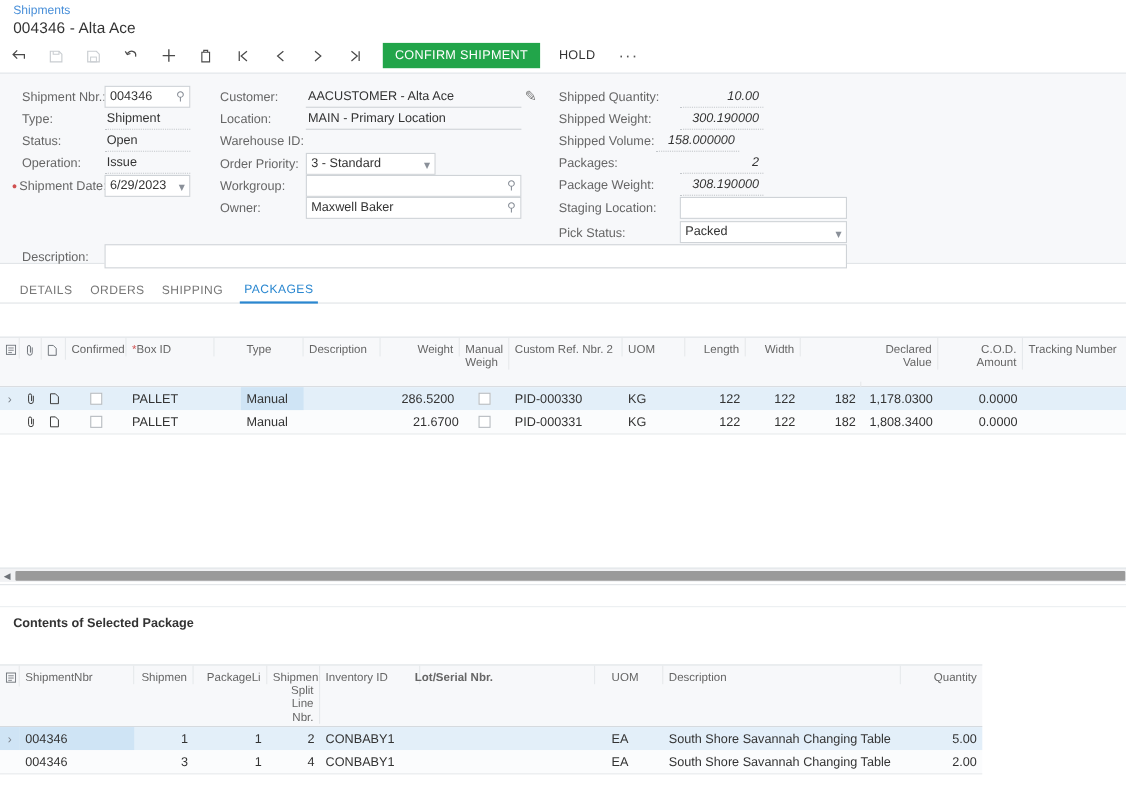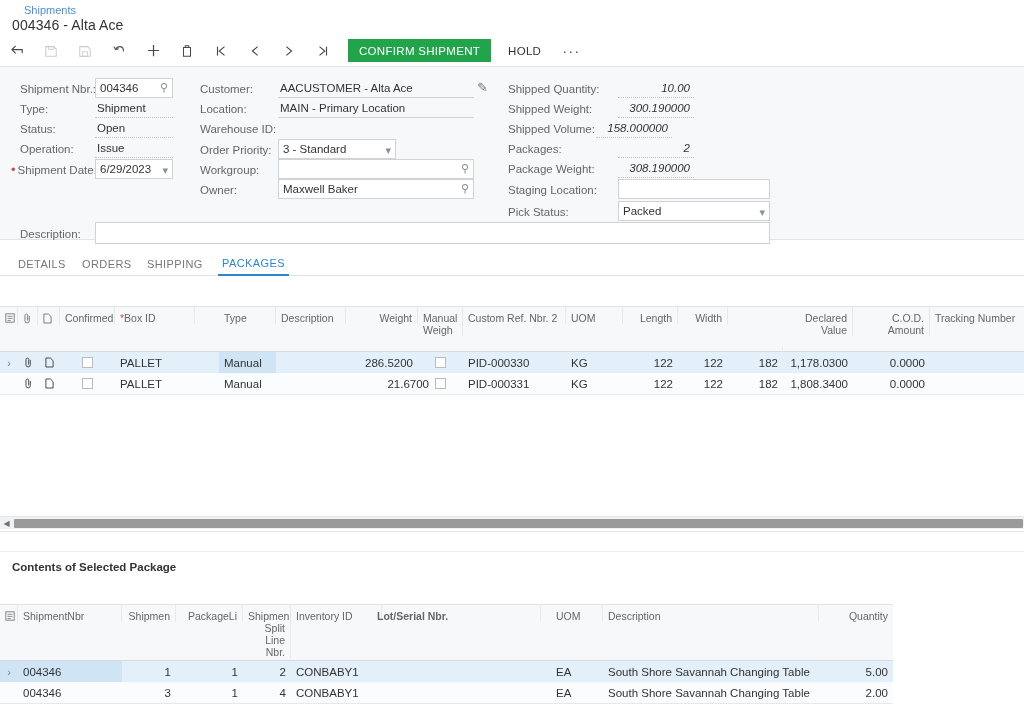--- a/index.html
+++ b/index.html
@@ -9,21 +9,21 @@
     background: #ffffff;
     font-family: "Liberation Sans", sans-serif;
     font-size: 12px;
     color: #333333;
     overflow: hidden;
   }
   .page { position: relative; width: 1024px; height: 722px; background:#fff; }
 
   
   .breadcrumb {
-    position:absolute; left:24px; top:4px;
+    position:absolute; left:12px; top:4px;
     font-size: 11px; color:#4a90d9; cursor:pointer;
   }
   .page-title {
     position:absolute; left:12px; top:17px;
     font-size:14px; color:#333; letter-spacing:0.1px;
   }
   .toolbar {
     position:absolute; left:0; top:36px; width:1024px; height:29px;
     display:flex; align-items:center; gap:0px;
   }
@@ -454,21 +454,21 @@
         <svg width="9" height="11" viewBox="0 0 10 12">
             <path d="M1 1 h5 l3 3 v7 h-8 z" fill="none" stroke="#3a3a3a" stroke-width="1"></path>
           </svg>
       </div>
       <div class="gc c" style="left:60px; width:55px;">
           <span class="cbx"></span>
         </div>
       <div class="gc" style="left:115px; width:104px;">PALLET</div>
       <div class="gc" style="left:219px; width:57px;">Manual</div>
       <div class="gc" style="left:276px; width:70px;"></div>
-      <div class="gc r" style="left:362px; width:72px;">21.6700</div>
+      <div class="gc r" style="left:350px; width:72px;">21.6700</div>
       <div class="gc c" style="left:418px; width:45px;">
           <span class="cbx"></span>
         </div>
       <div class="gc" style="left:463px; width:103px;">PID-000331</div>
       <div class="gc" style="left:566px; width:57px;">KG</div>
       <div class="gc r" style="left:623px; width:55px;">122</div>
       <div class="gc r" style="left:678px; width:50px;">122</div>
       <div class="gc r" style="left:728px; width:55px;">182</div>
       <div class="gc r" style="left:783px; width:70px;">1,808.3400</div>
       <div class="gc r" style="left:853px; width:77px;">0.0000</div>

